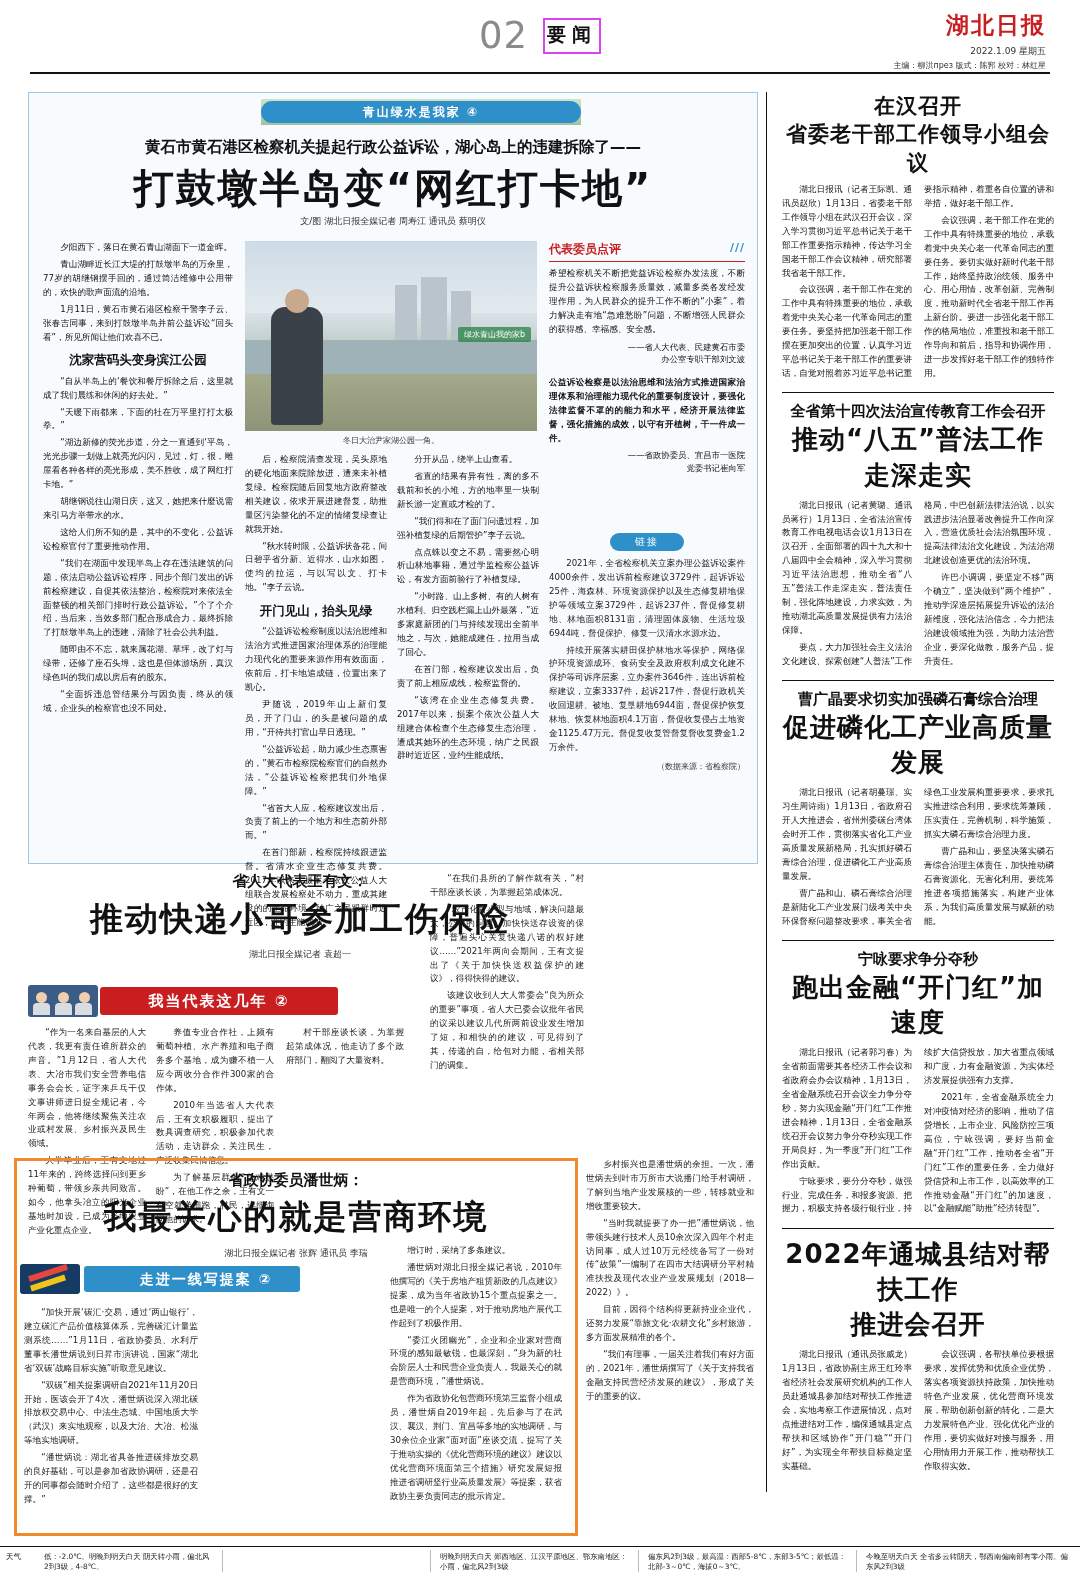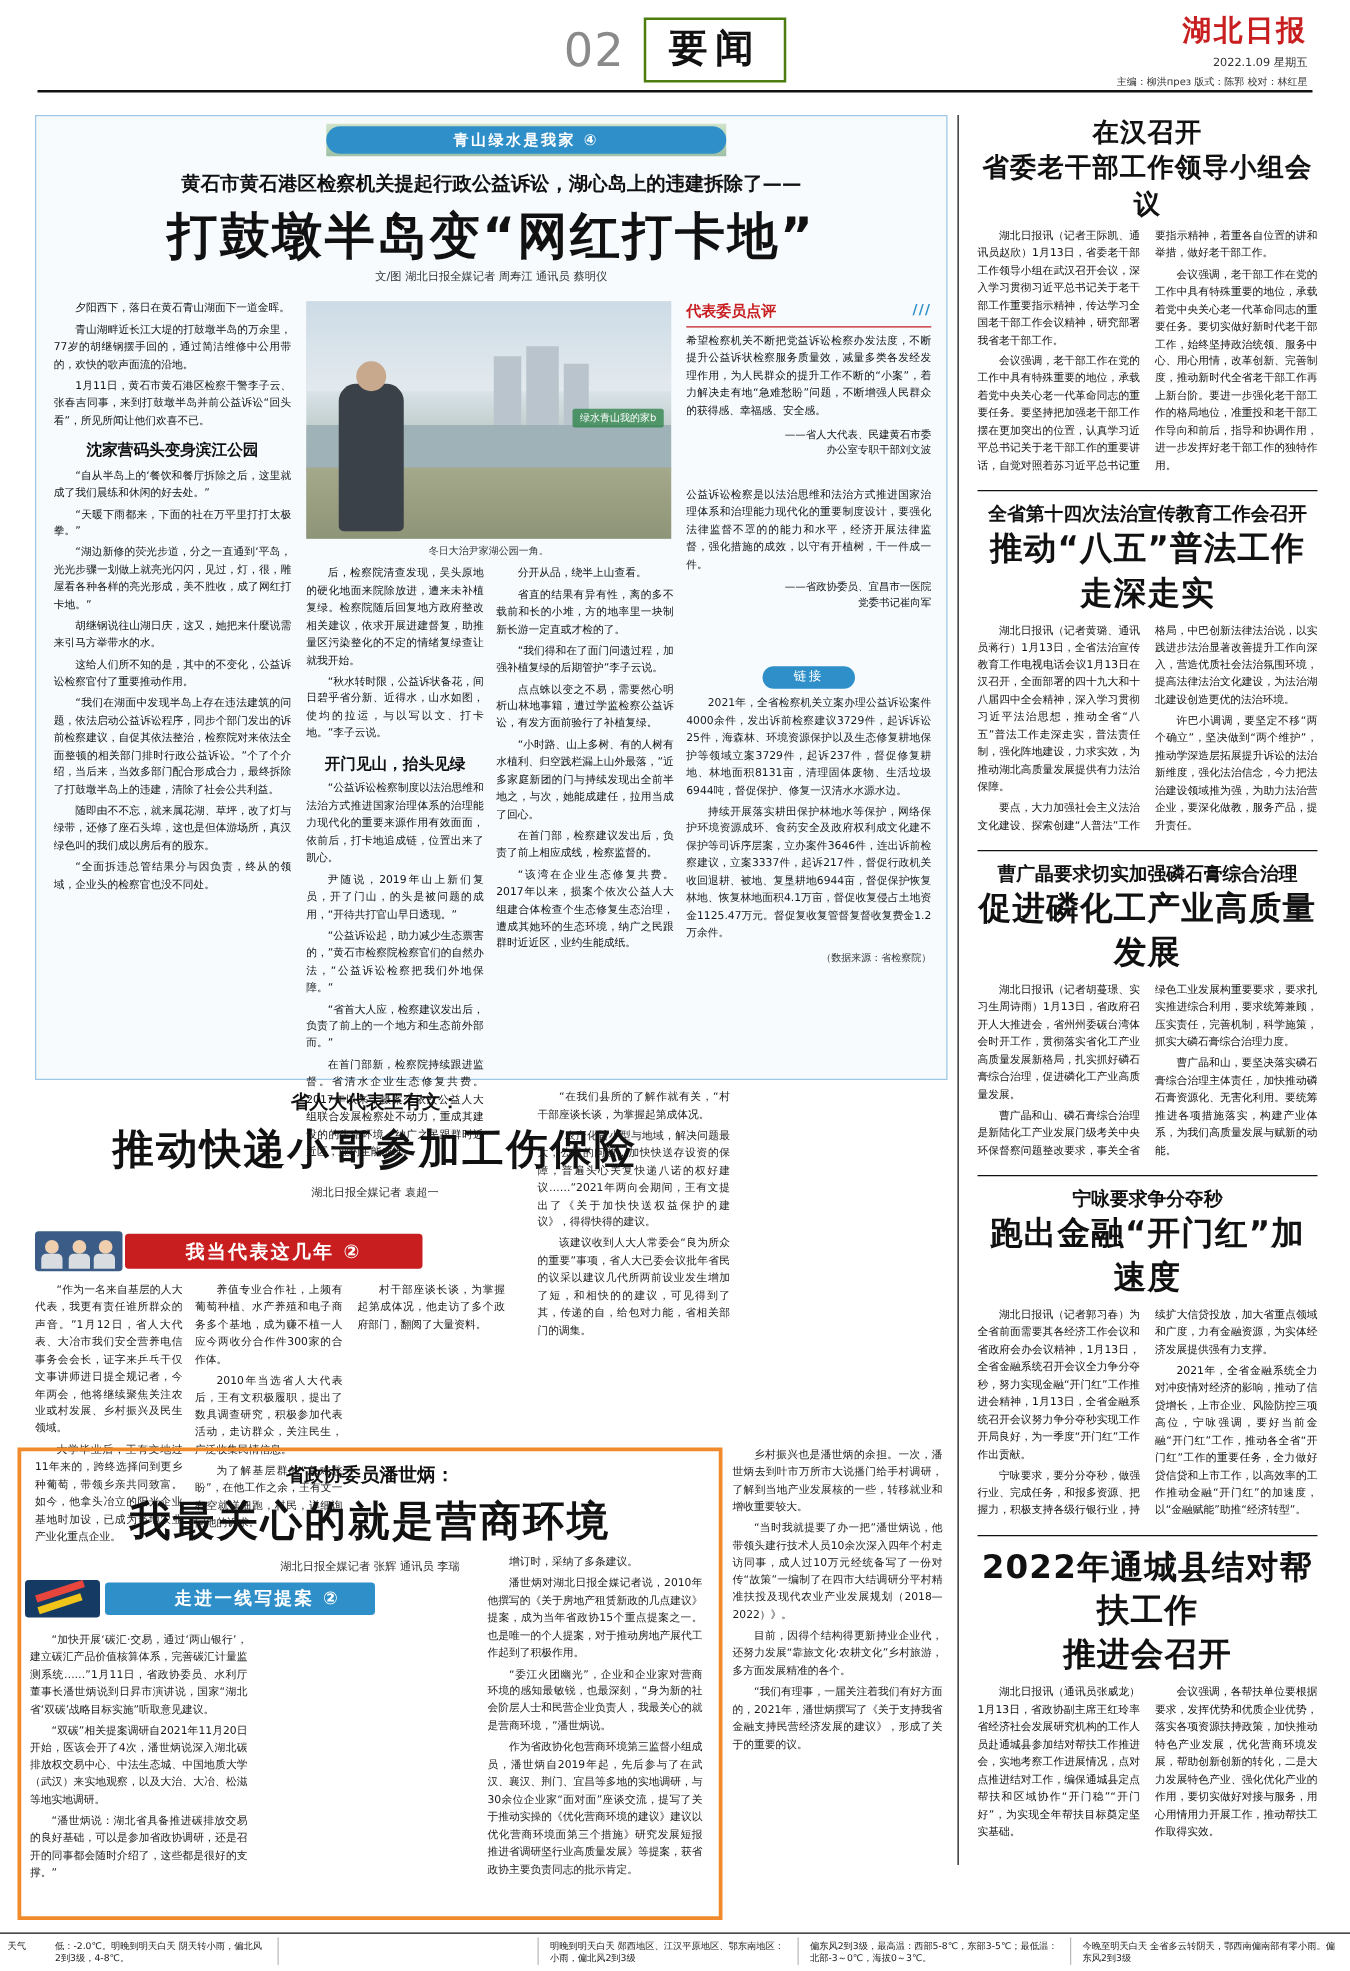--- a/index.html
+++ b/index.html
@@ -11,21 +11,21 @@
     position:relative;
     overflow:hidden;
   }
   .page{position:relative;width:1080px;height:1577px;background:#fff;}
 
   
   .masthead{position:absolute;left:0;top:0;width:1080px;height:78px;}
   .mast-rule{position:absolute;left:30px;right:30px;top:72px;border-top:2px solid #111;}
   .mast-center{position:absolute;left:0;top:14px;width:1080px;text-align:center;}
   .pagenum{display:inline-block;font-size:37px;color:#8a8a8a;letter-spacing:1px;vertical-align:middle;font-family:"DejaVu Sans",sans-serif;}
-  .sectionbox{display:inline-block;vertical-align:middle;margin-left:10px;border:2px solid #4d7c0f;padding:2px 18px 4px;font-size:31px;font-weight:bold;letter-spacing:6px;}
+  .sectionbox{display:inline-block;vertical-align:middle;margin-left:10px;border:2px solid #d946ef;padding:2px 2px 4px;font-size:19px;font-weight:bold;letter-spacing:6px;}
   .mast-right{position:absolute;right:34px;top:8px;text-align:right;line-height:1.5;}
   .mast-logo{font-size:23px;font-weight:bold;color:#c81e20;letter-spacing:2px;}
   .mast-date{font-size:9px;color:#333;margin-top:2px;}
   .mast-credits{font-size:8px;color:#333;margin-top:2px;}
 
   
   .col-text{font-size:8.6px;line-height:1.62;text-align:justify;color:#1a1a1a;}
   .col-text p{margin:0 0 3px 0;text-indent:2em;}
   .sub-h{font-size:12.5px;font-weight:bold;text-align:center;margin:6px 0 4px;color:#111;}
 
@@ -179,21 +179,21 @@
     <div class="rep-box">
       <div class="rep-hdr">
         <span class="bars">///</span>
         <span>代表委员点评</span>
       </div>
       <div class="rep-quote">希望检察机关不断把党益诉讼检察办发法度，不断提升公益诉状检察服务质量效，减量多类各发经发理作用，为人民群众的提升工作不断的“小案”，着力解决走有地“急难愁盼”问题，不断增强人民群众的获得感、幸福感、安全感。</div>
       <div class="rep-sign">
         <div>——省人大代表、民建黄石市委</div>
         <div>办公室专职干部刘文波</div>
       </div>
-      <div class="rep-quote" style="margin-top:24px;">公益诉讼检察是以法治思维和法治方式推进国家治理体系和治理能力现代化的重要制度设计，要强化法律监督不罩的的能力和水平，经济开展法律监督，强化措施的成效，以守有开植树，干一件成一件。</div>
+      <div class="rep-quote" style="margin-top:10px;font-weight:bold;">公益诉讼检察是以法治思维和法治方式推进国家治理体系和治理能力现代化的重要制度设计，要强化法律监督不罩的的能力和水平，经济开展法律监督，强化措施的成效，以守有开植树，干一件成一件。</div>
       <div class="rep-sign">
         <div>——省政协委员、宜昌市一医院</div>
         <div>党委书记崔向军</div>
       </div>
     </div>
 
     <div class="link-box">
       <div class="link-badge">链接</div>
       <div class="col-text" style="margin-top:6px;">
         <p>2021年，全省检察机关立案办理公益诉讼案件4000余件，发出诉前检察建议3729件，起诉诉讼25件，海森林、环境资源保护以及生态修复耕地保护等领域立案3729件，起诉237件，督促修复耕地、林地面积8131亩，清理固体废物、生活垃圾6944吨，督促保护、修复一汉清水水源水边。</p>

